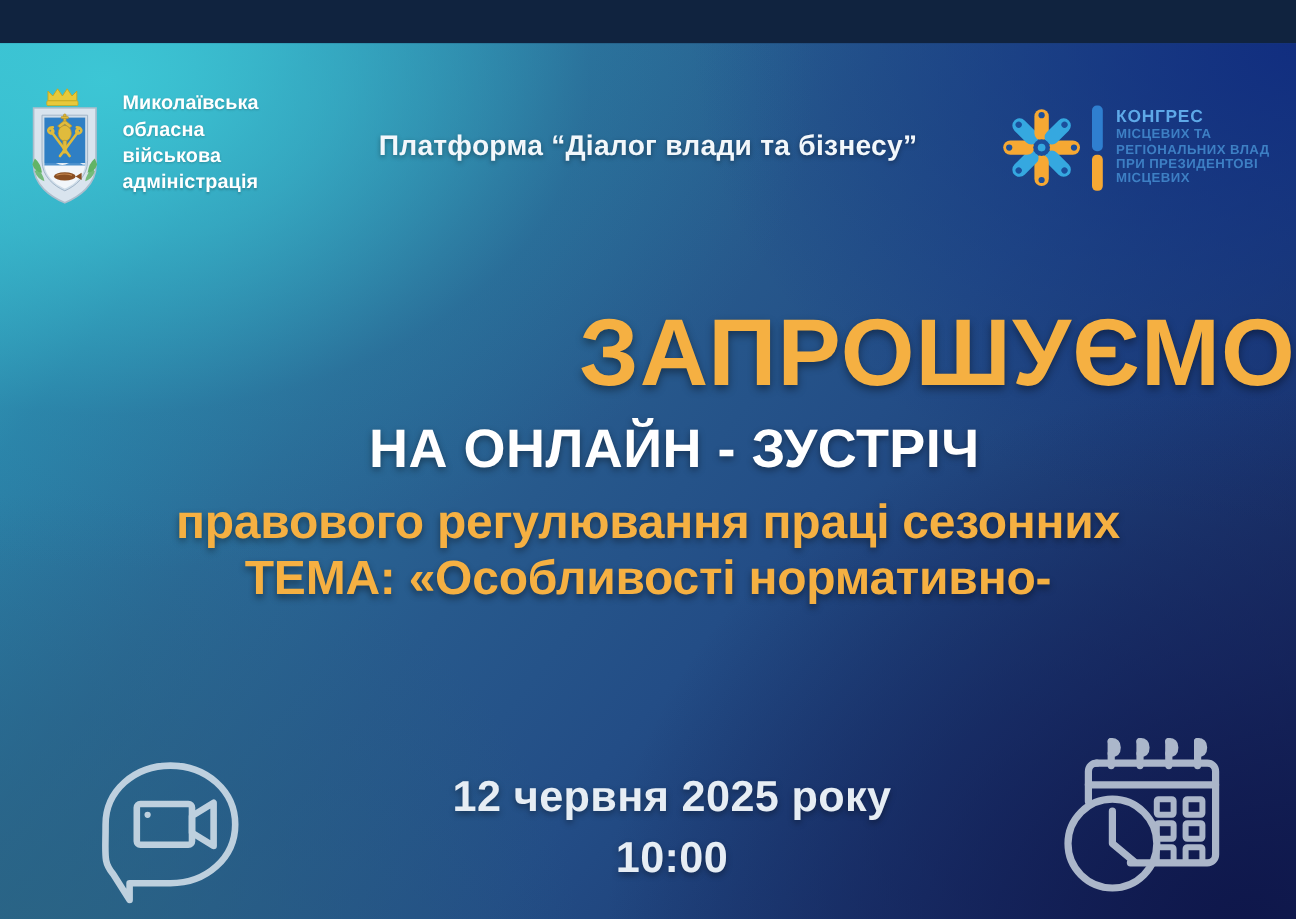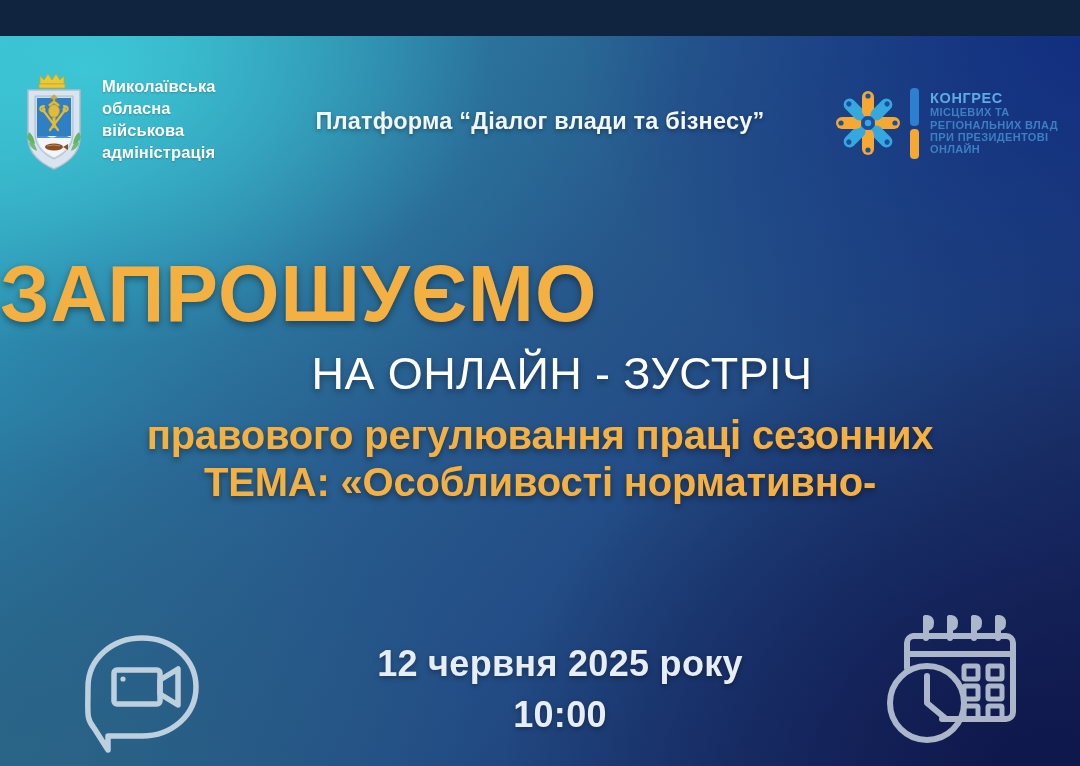--- a/index.html
+++ b/index.html
@@ -92,37 +92,37 @@
     font-size: 11px;
     font-weight: bold;
     letter-spacing: 0.35px;
   }
 
   
   .invite-title {
     position: absolute;
     left: 0; right: 0;
     top: 218px;
-    text-align: left;
+    text-align: right;
     color: #f5b042;
     font-size: 79px;
     font-weight: bold;
     letter-spacing: 1px;
     line-height: 1;
     text-shadow: 0 3px 7px rgba(0,0,0,0.4);
   }
 
   .invite-sub {
     position: absolute;
     left: 0; right: 0;
     top: 315px;
     text-align: center;
     color: #ffffff;
     font-size: 45px;
-    font-weight: normal;
+    font-weight: bold;
     letter-spacing: 0.4px;
     line-height: 1;
     text-shadow: 0 3px 6px rgba(0,0,0,0.38);
     padding-left: 44px;
   }
 
   .theme {
     position: absolute;
     left: 40px;
     right: 40px;
@@ -274,21 +274,21 @@
       </span>
       <div class="congress-bars">
         <div class="congress-bar-blue"></div>
         <div class="congress-bar-orange"></div>
       </div>
       <div class="congress-text">
         <div class="c-line1">КОНГРЕС</div>
         <div class="c-line">МІСЦЕВИХ ТА</div>
         <div class="c-line">РЕГІОНАЛЬНИХ ВЛАД</div>
         <div class="c-line">ПРИ ПРЕЗИДЕНТОВІ</div>
-        <div class="c-line">ОНЛАЙН</div>
+        <div class="c-line">МІСЦЕВИХ</div>
       </div>
     </div>
   </div>
 
   
   <div class="invite-title">ЗАПРОШУЄМО</div>
 
   <div class="invite-sub">НА ОНЛАЙН - ЗУСТРІЧ</div>
 
   <div class="theme">

